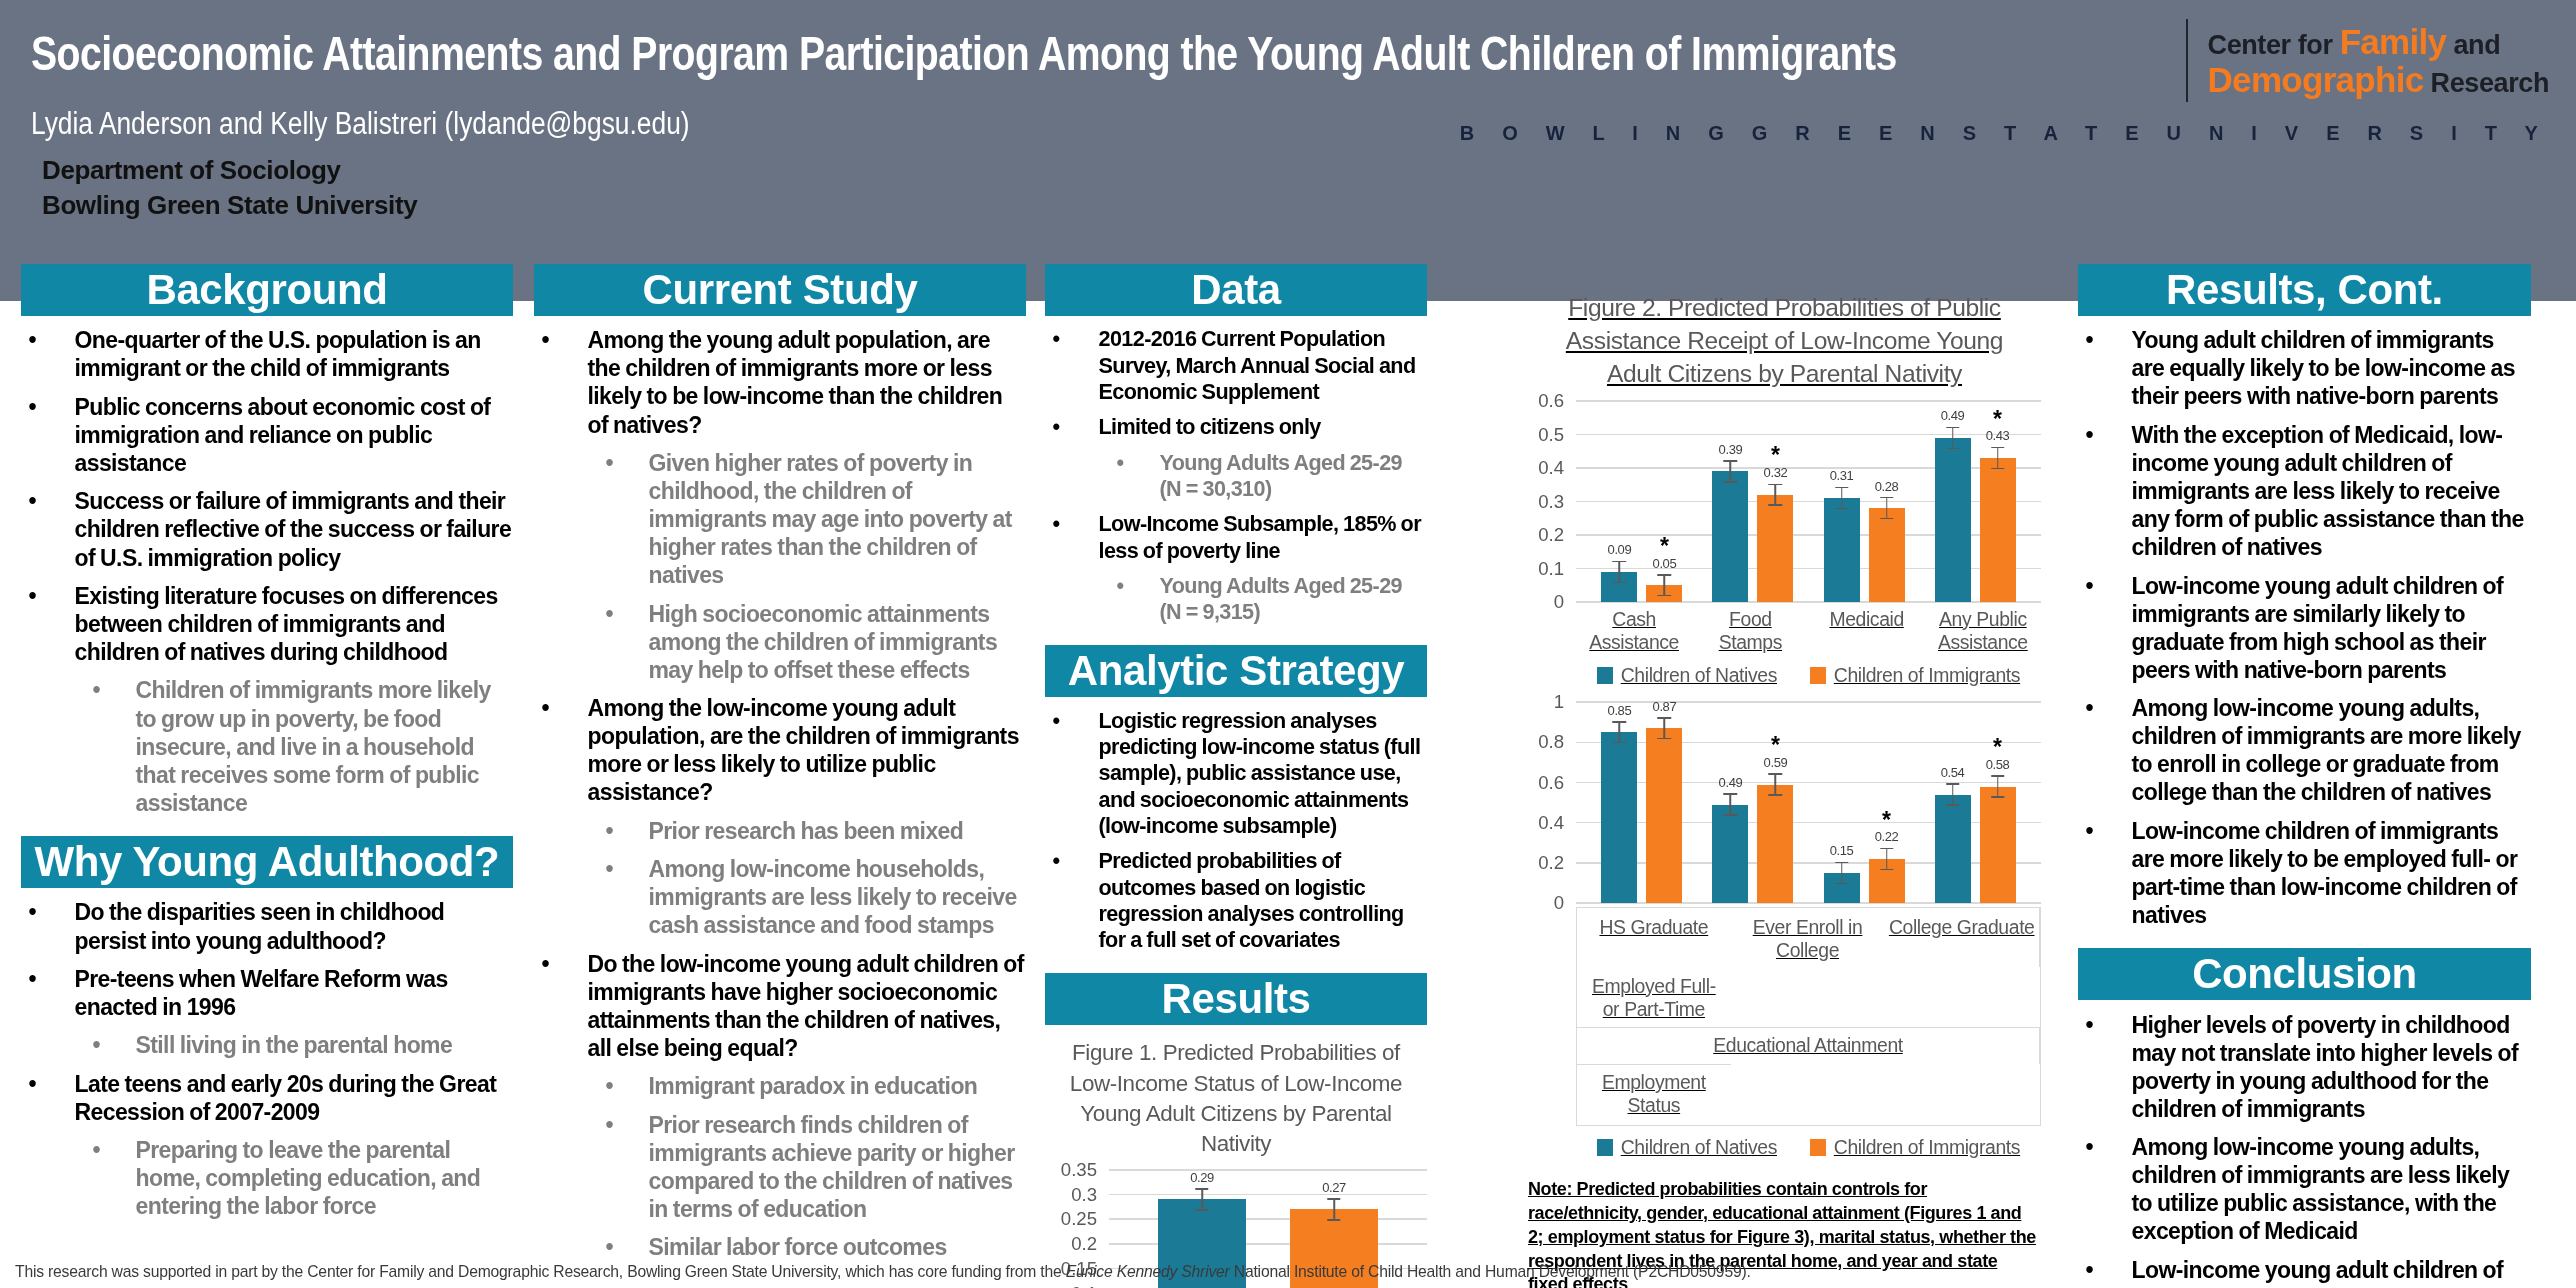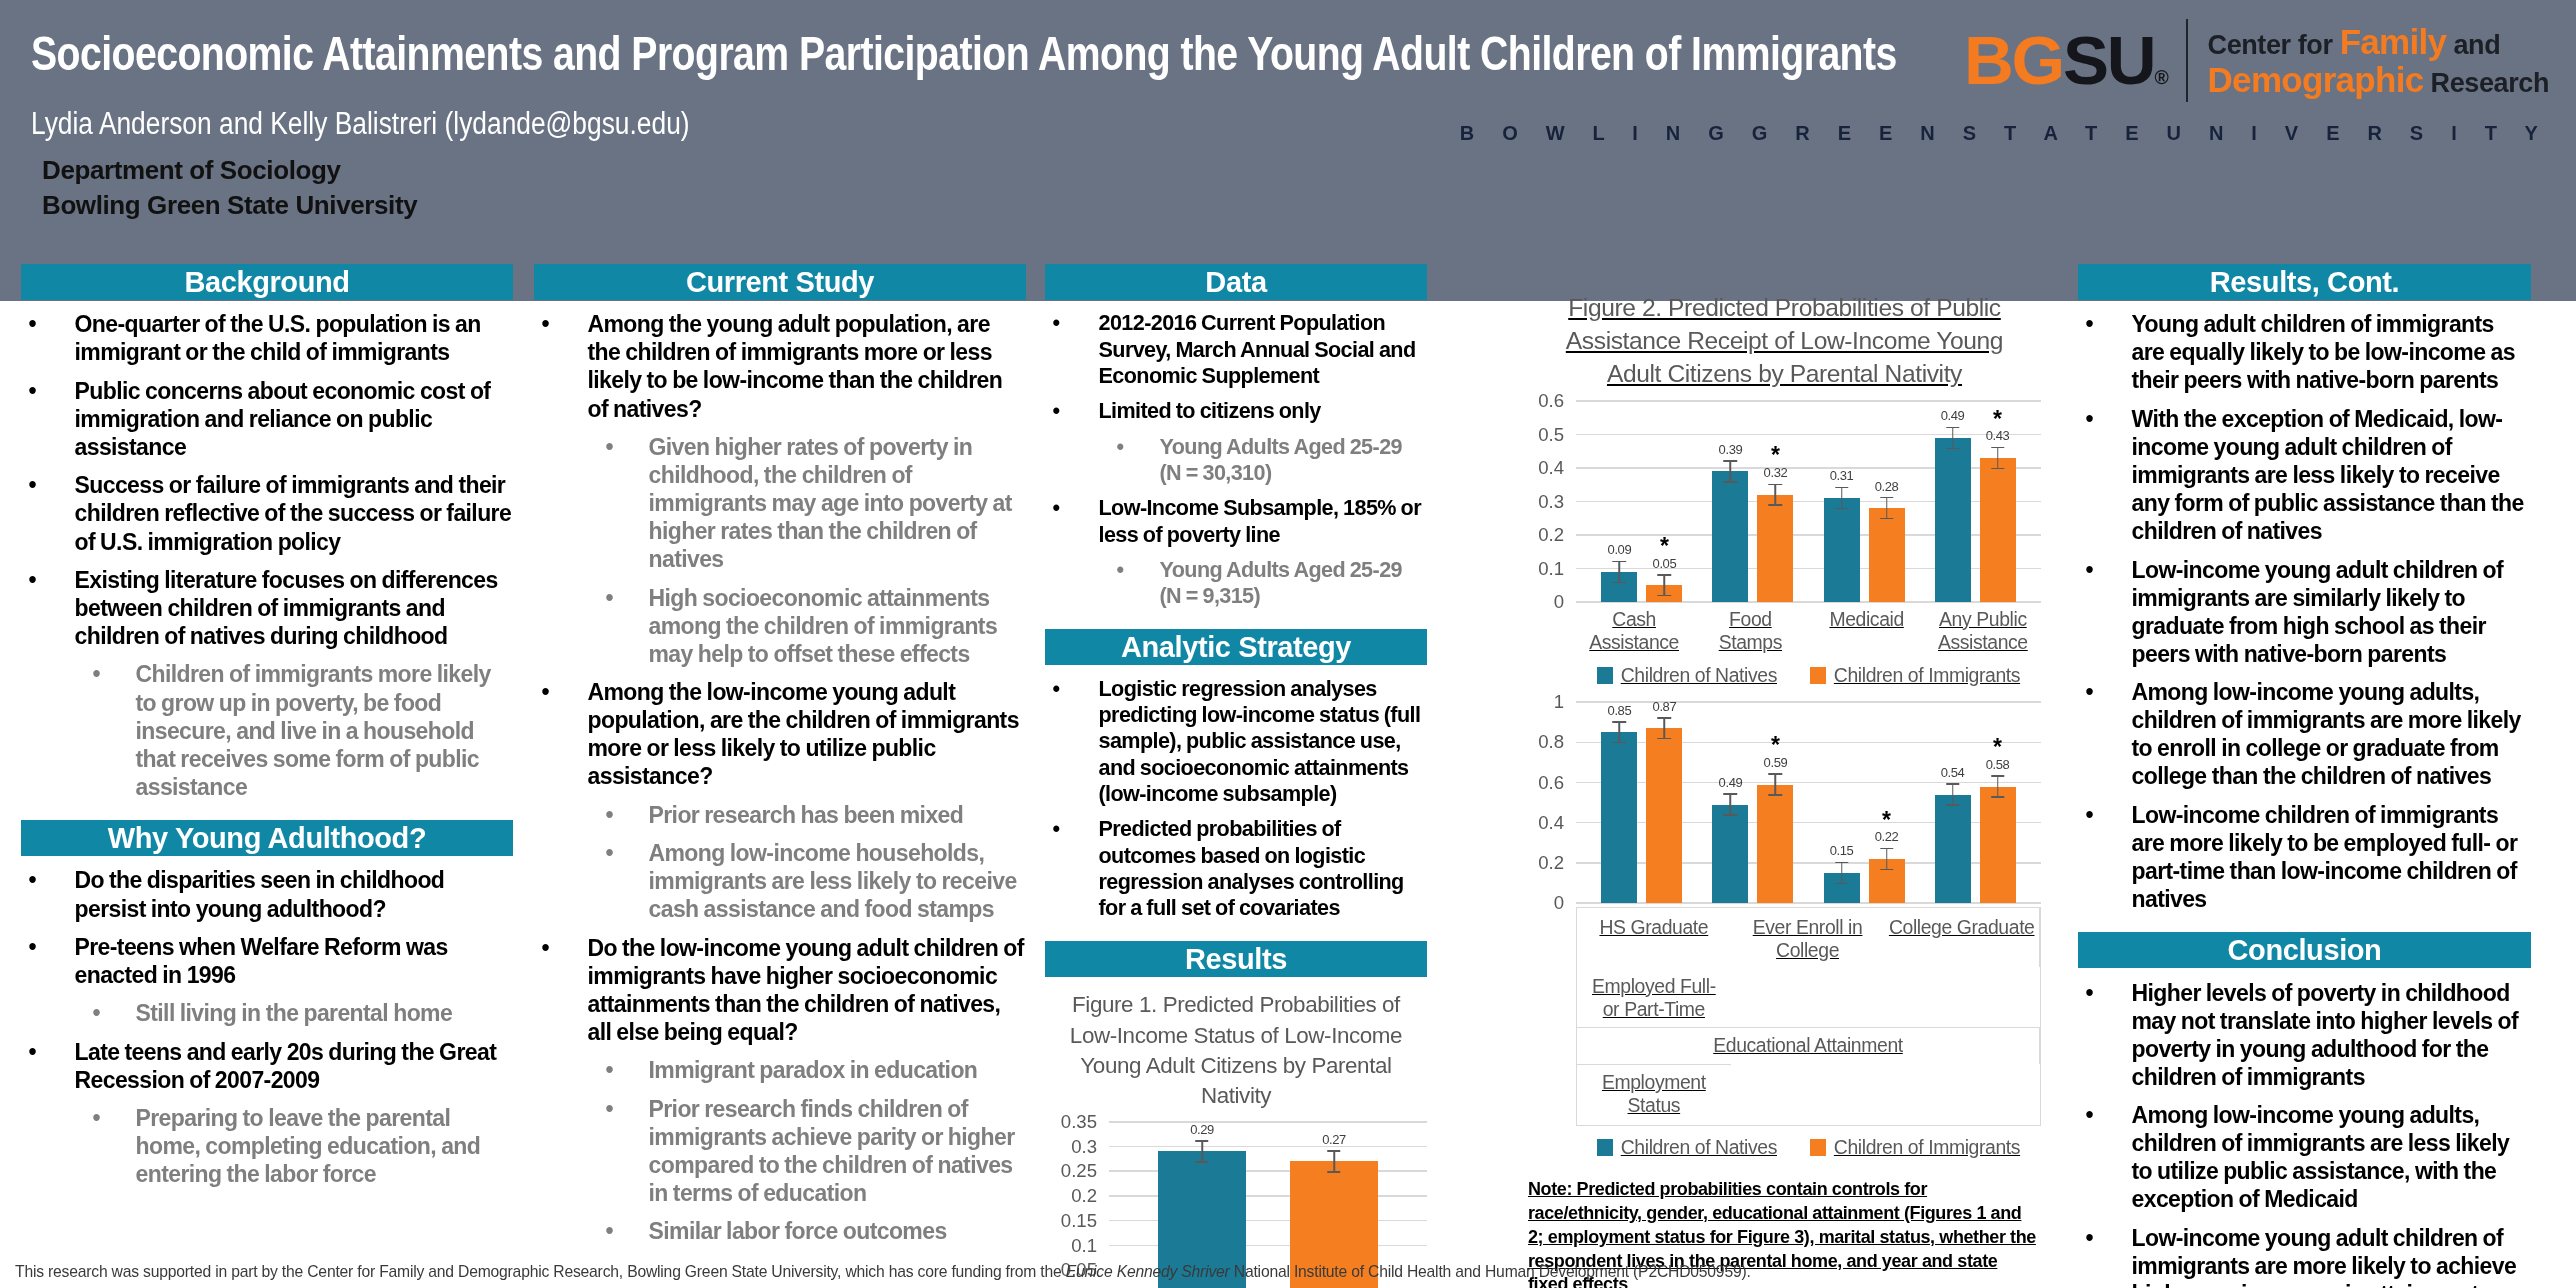--- a/index.html
+++ b/index.html
@@ -24,22 +24,22 @@
   .cfdr .k{color:#1c1f26;font-size:27px;font-weight:600;letter-spacing:-0.4px;}
   .cfdr .o{color:var(--logo-orange,#F47B20);font-size:35px;font-weight:800;letter-spacing:-0.7px;}
   .univ{margin-top:19.4px;color:#17233d;font-size:20px;font-weight:700;letter-spacing:11.2px;white-space:nowrap;}
   
   .col{position:absolute;top:246px;bottom:0;padding-top:18px;}
   .c1{left:21px;width:492px;}
   .c2{left:534px;width:492px;}
   .c3{left:1045px;width:382px;}
   .c4{left:1528px;width:513px;padding-top:45px;text-decoration:underline;}
   .c5{left:2078px;width:453px;}
-  .secbar{height:36px;background:var(--section-bar,#1187A6);color:#fff;display:flex;align-items:center;
-          justify-content:center;font-size:29px;font-weight:700;letter-spacing:-0.4px;margin-bottom:10.4px;}
+  .secbar{height:52px;background:var(--section-bar,#1187A6);color:#fff;display:flex;align-items:center;
+          justify-content:center;font-size:42px;font-weight:700;letter-spacing:-0.4px;margin-bottom:10.4px;}
   .secbar.later{margin-top:19.4px;}
   
   .b{display:flex;margin-bottom:10.4px;color:#000;font-weight:700;font-size:23px;line-height:1.22;
      letter-spacing:-0.6px;word-spacing:-0.7px;}
   .c3 .b{font-size:21.6px;margin-bottom:9px;}
   .b .dot{flex:0 0 46px;padding-left:7.5px;}
   .b.l2{padding-left:64px;color:var(--subtext-gray,#7F7F7F);}
   .b.l2 .dot{flex:0 0 43px;}
   
   .figtitle{color:var(--chart-text-gray,#595959);font-size:24.6px;line-height:1.35;text-align:center;
@@ -83,21 +83,20 @@
 
   <div class="header">
     <div class="title">Socioeconomic Attainments and Program Participation Among the Young Adult Children of Immigrants</div>
     <div class="authors">Lydia Anderson and Kelly Balistreri (lydande@bgsu.edu)</div>
     <div class="dept">
       <div>Department of Sociology</div>
       <div>Bowling Green State University</div>
     </div>
     <div class="logo">
       <div class="logo-row">
-        <div class="bgsu"><span class="bg">BG</span><span class="su">SU</span><span class="reg">®</span></div>
         <div class="logo-divider"></div>
         <div class="cfdr">
           <div><span class="k">Center for </span><span class="o">Family</span><span class="k"> and</span></div>
           <div><span class="o">Demographic</span><span class="k"> Research</span></div>
         </div>
       </div>
       <div class="univ">B O W L I N G   G R E E N   S T A T E   U N I V E R S I T Y</div>
     </div>
   </div>
 

